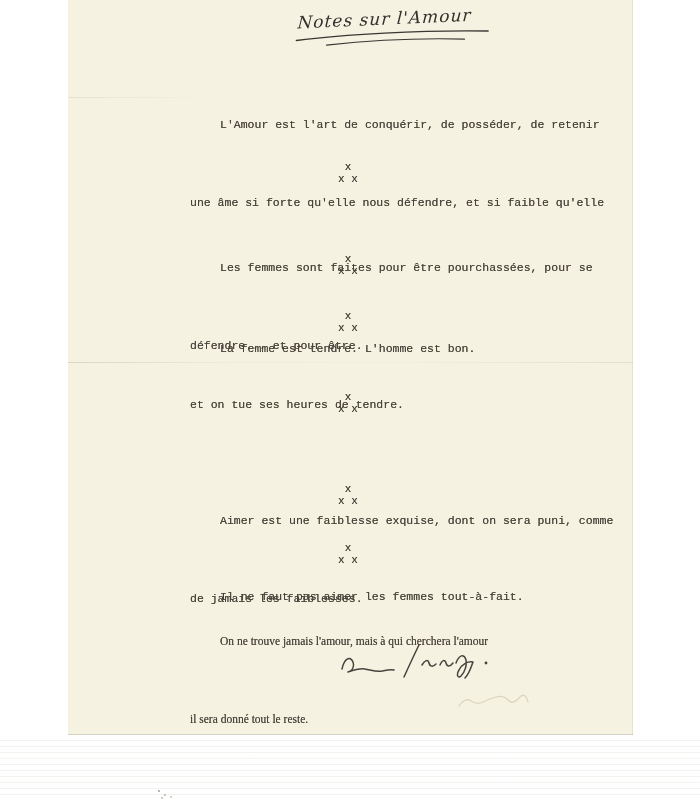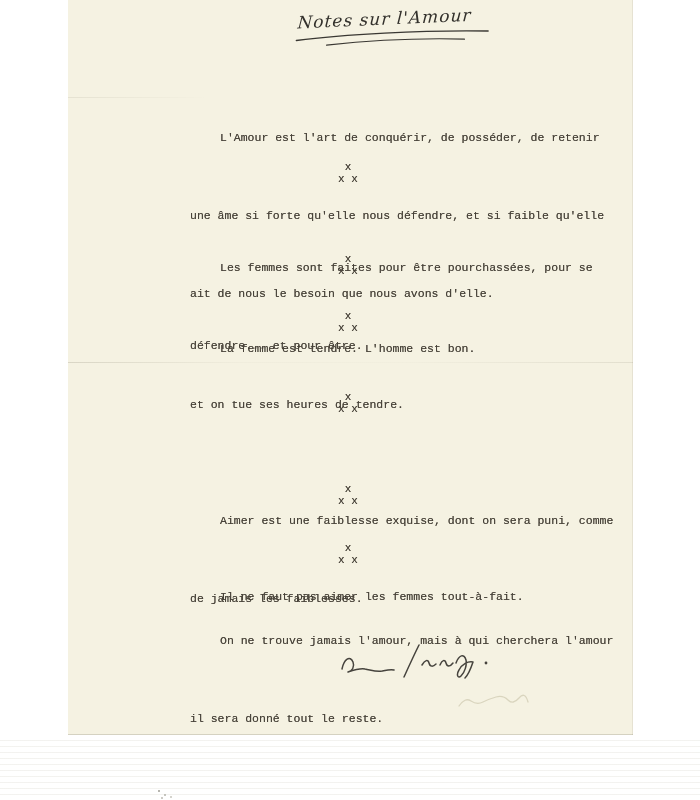--- a/index.html
+++ b/index.html
@@ -79,33 +79,33 @@
   .para .line.indent { padding-left: 30px; }
   .sep {
     position: absolute;
     left: 240px; width: 80px;
     font-size: 11px;
     line-height: 12px;
     text-align: center;
     color: #474239;
     text-shadow: 0 0 0.5px rgba(70,64,52,0.7);
   }
-  #p1 { top: 73px; }
+  #p1 { top: 60px; }
   #s1 { top: 161px; }
   #p2 { top: 203px; }
   #s2 { top: 253px; }
   #p3 { top: 284px; }
   #s3 { top: 310px; }
   #p4 { top: 340px; }
   #s4 { top: 391px; }
   #p5 { top: 456px; }
   #s5 { top: 483px; }
   #p6 { top: 532px; }
   #s6 { top: 542px; }
-  #p7 { top: 576px; }
+  #p7 { top: 576px; font-family: Liberation Serif, serif; }
 
   #signature { position: absolute; left: 266px; top: 641px; }
   #pencil-note { position: absolute; left: 385px; top: 690px; opacity: 0.45; }
 </style>
 </head>
 <body>
 
 <div id="scan">
   <div id="scan-stripes"></div>
   <div id="speckles"></div>
@@ -118,21 +118,20 @@
       <div id="title-text">Notes sur l'Amour</div>
       <svg id="title-underline" width="200" height="18" viewBox="0 0 200 18">
         <path d="M4,6 C50,2 130,1 196,5" stroke="#3a3833" stroke-width="1.4" fill="none" stroke-linecap="round"></path>
         <path d="M34,12 C80,9 130,9 172,12" stroke="#3a3833" stroke-width="1.2" fill="none" stroke-linecap="round"></path>
       </svg>
     </div>
 
     <div id="p1" class="para">
       <div class="line indent">L'Amour est l'art de conquérir, de posséder, de retenir</div>
       <div class="line">une âme si forte qu'elle nous défendre, et si faible qu'elle</div>
-      <div class="line">ait de nous le besoin que nous avons d'elle.</div>
     </div>
 
     <div id="s1" class="sep">
       <div>x</div>
       <div>x x</div>
     </div>
 
     <div id="p2" class="para">
       <div class="line indent">Les femmes sont faites pour être pourchassées, pour se</div>
       <div class="line">défendre... et pour être.</div>

